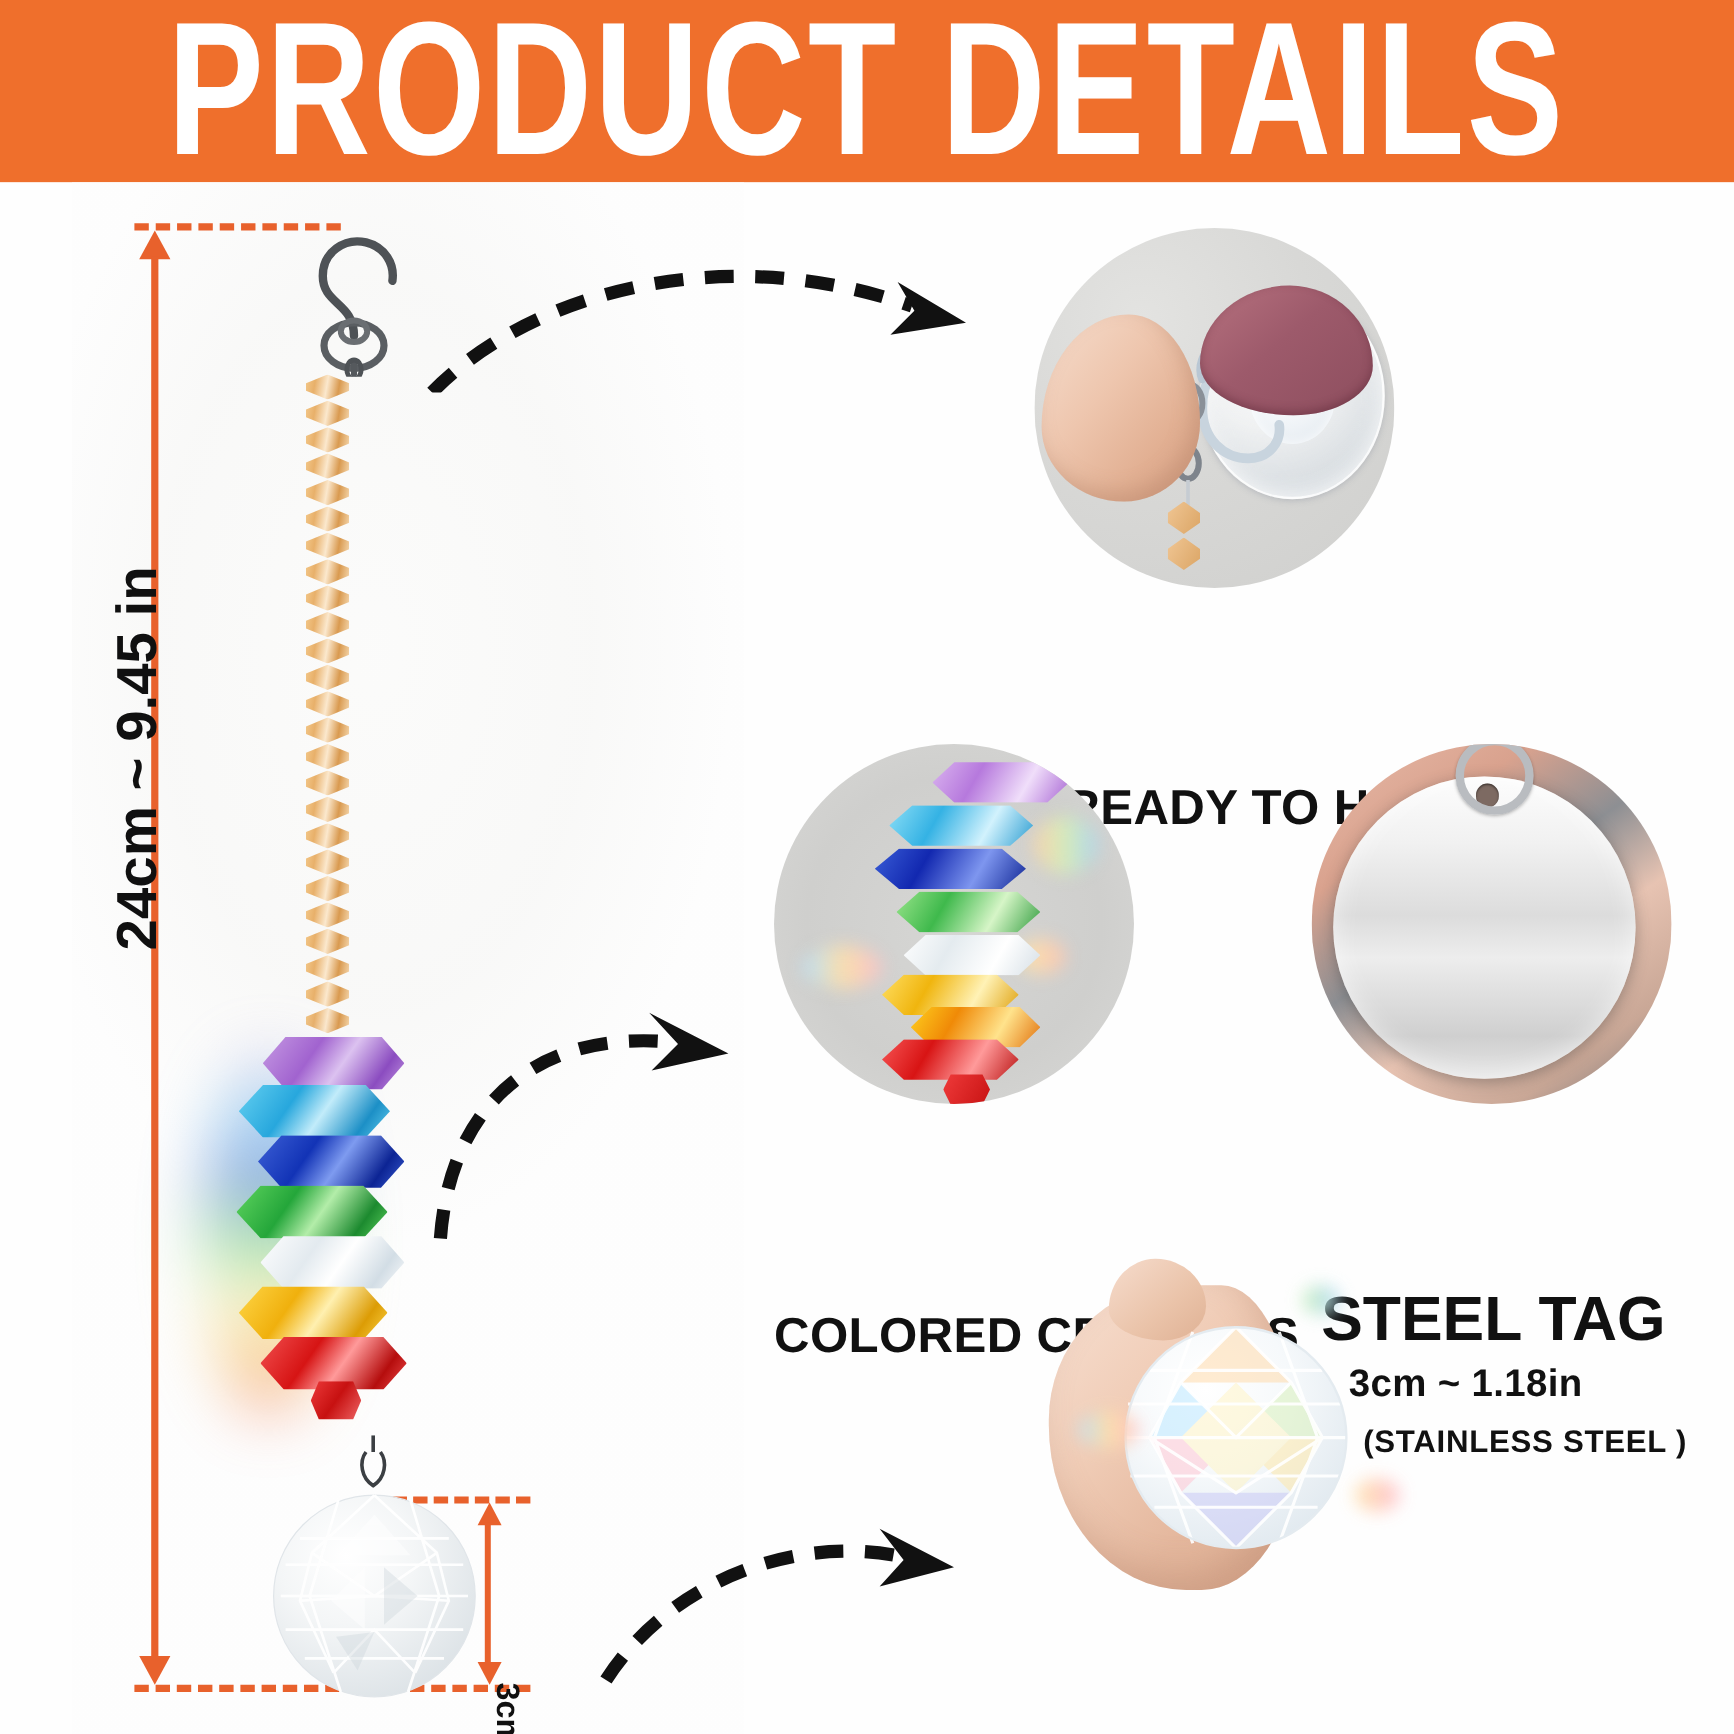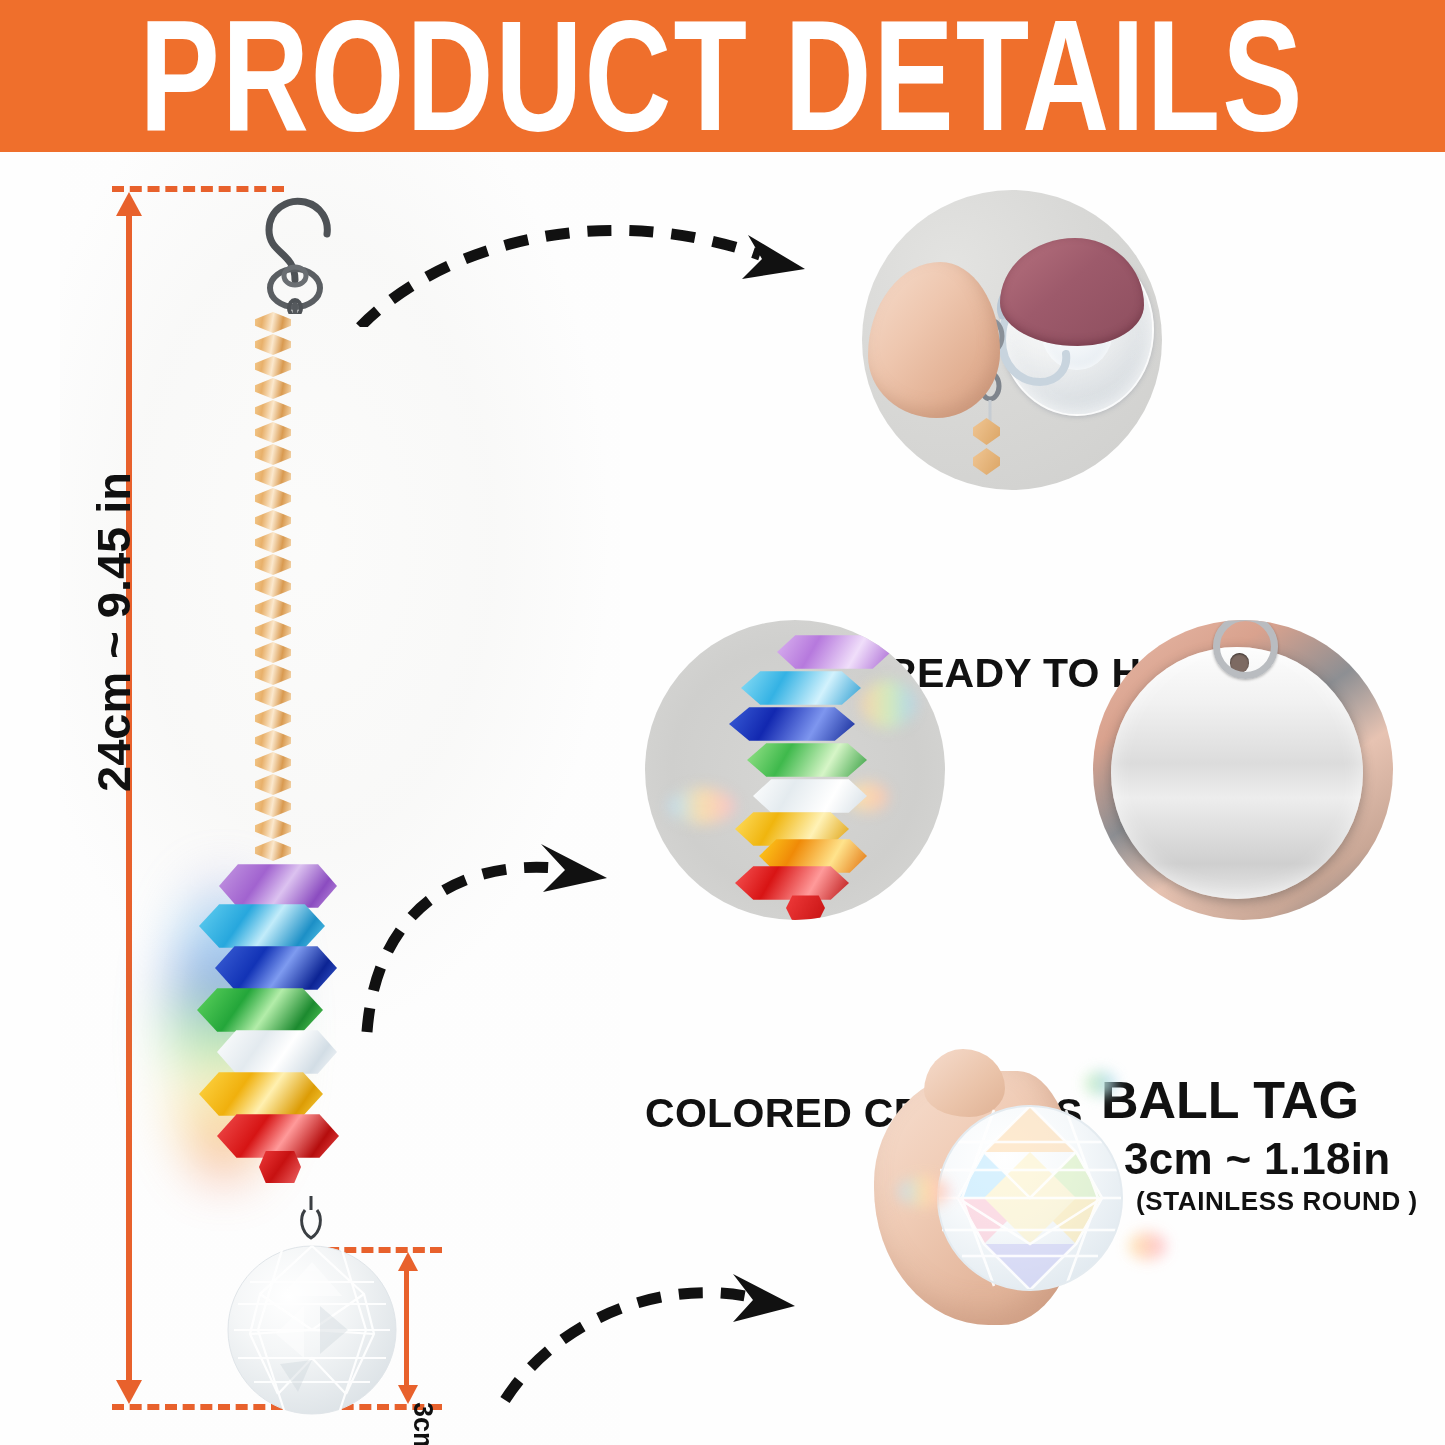--- a/index.html
+++ b/index.html
@@ -180,21 +180,21 @@
   }
   .caption {
     position: absolute;
     font-weight: bold;
     color: #111111;
     white-space: nowrap;
     letter-spacing: .3px;
   }
   .cap-lg { font-size: 41px; }
   .cap-tag-title { font-size: 52px; letter-spacing: 0px; }
-  .cap-tag-size { font-size: 44px; font-weight: bold; }
+  .cap-tag-size { font-size: 32px; font-weight: bold; }
   .cap-tag-note { font-size: 26px; font-weight: bold; letter-spacing: .6px; }
 
   
   .sc-wall {
     position: absolute; inset: 0;
     background:
       radial-gradient(circle at 30% 25%, #e3e3e1 0%, #d8d8d6 45%, #cfcfcd 100%);
   }
   .sc-cup {
     position: absolute;
@@ -481,23 +481,23 @@
                 background:linear-gradient(120deg,#f03b3b,#c71212);"></div>
   </div>
   <div class="caption cap-lg" style="left:645px; top:938px;">COLORED CRYSTALS</div>
 
   <div class="inset" style="left:1093px; top:468px; width:300px; height:300px;">
     <div class="rt-bg"></div>
     <div class="rt-disc"></div>
     <div class="rt-hole"></div>
     <div class="rt-ring"></div>
   </div>
-  <div class="caption cap-tag-title" style="left:1101px; top:918px;">BALL TAG</div>
+  <div class="caption cap-tag-title" style="left:1101px; top:918px;">STEEL TAG</div>
   <div class="caption cap-tag-size" style="left:1124px; top:982px;">3cm ~ 1.18in</div>
-  <div class="caption cap-tag-note" style="left:1136px; top:1034px;">(STAINLESS ROUND )</div>
+  <div class="caption cap-tag-note" style="left:1136px; top:1034px;">(STAINLESS STEEL )</div>
 
   <div style="position:absolute; left:862px; top:888px; width:310px; height:310px;">
     <div class="cb-hand"></div>
     <div class="cb-thumb"></div>
     <svg viewBox="0 0 310 310" style="position:absolute; inset:0;">
       <defs>
         <radialGradient id="cbg" cx="36%" cy="28%" r="76%">
           <stop offset="0%" stop-color="#ffffff"></stop>
           <stop offset="50%" stop-color="#f6f9fb"></stop>
           <stop offset="100%" stop-color="#e2eaf0"></stop>

